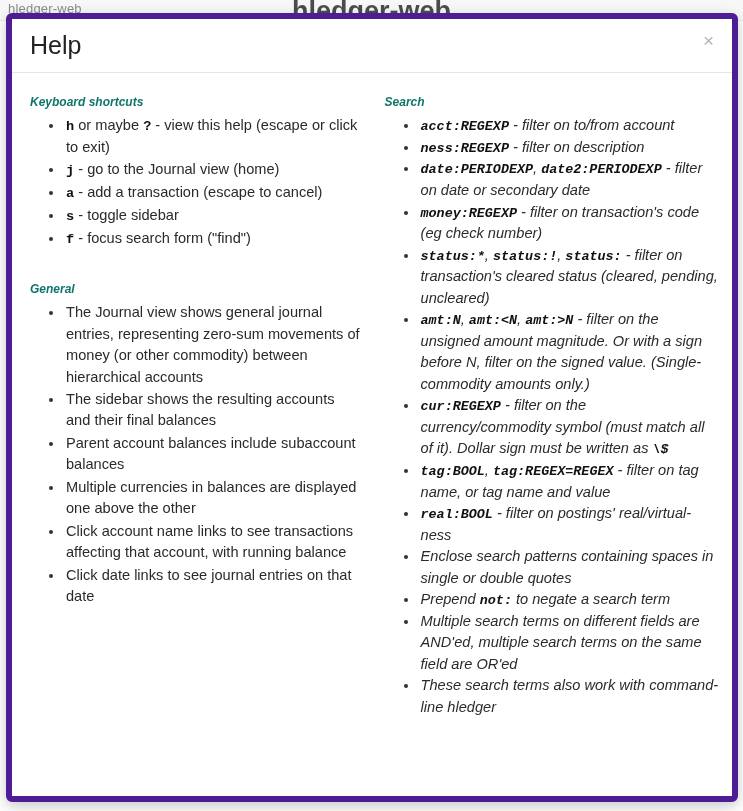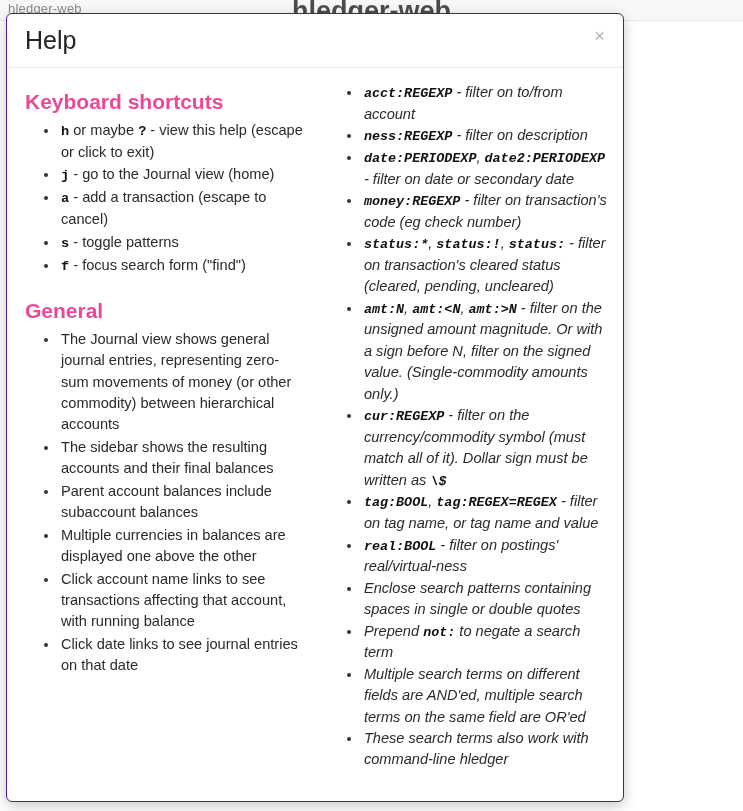--- a/index.html
+++ b/index.html
@@ -49,24 +49,24 @@
     position: absolute;
     inset: 0;
     background: rgba(255,255,255,0.22);
   }
 
   
   .modal {
     position: absolute;
     left: 6px;
     top: 13px;
-    width: 618px;
+    width: 732px;
     height: 789px;
     background: #ffffff;
-    border: 1px solid #4c1d95;
+    border: 6px solid #4c1d95;
     border-radius: 6px;
     box-shadow: 0 4px 14px rgba(0,0,0,0.22);
     box-sizing: border-box;
     overflow: hidden;
   }
   .modal-header {
     position: relative;
     height: 54px;
     border-bottom: 1px solid #e5e5e5;
     box-sizing: border-box;
@@ -105,26 +105,27 @@
   .col-left {
     width: 364px;
     padding: 0 10px 0 18px;
   }
   .col-right {
     width: 367px;
     padding: 0 12px 0 14px;
   }
 
   h3.section {
-    font-size: 21px;
+    font-size: 12px;
     font-weight: bold;
-    color: #ec4899;
+    color: #0f766e;
     margin: 8px 0 6px 0;
-  }
-  h3.section.general { margin-top: 22px; }
+    font-style: italic;
+  }
+  h3.section.general { margin-top: 32px; }
 
   ul.bullets {
     margin: 0 0 0 0;
     padding-left: 34px;
     list-style: disc;
   }
   ul.bullets li {
     font-size: 14.6px;
     line-height: 1.47;
     color: #2a2a2a;
@@ -170,41 +171,42 @@
         <li>
           <code class="kbd">h</code><span> or maybe </span><code class="kbd">?</code><span> - view this help (escape or click to exit)</span>
         </li>
         <li>
           <code class="kbd">j</code><span> - go to the Journal view (home)</span>
         </li>
         <li>
           <code class="kbd">a</code><span> - add a transaction (escape to cancel)</span>
         </li>
         <li>
-          <code class="kbd">s</code><span> - toggle patterns</span>
+          <code class="kbd">s</code><span> - toggle sidebar</span>
         </li>
         <li>
           <code class="kbd">f</code><span> - focus search form ("find")</span>
         </li>
       </ul>
 
       <h3 class="section general">General</h3>
 
       <ul class="bullets">
         <li>The Journal view shows general journal entries, representing zero-sum movements of money (or other commodity) between hierarchical accounts</li>
         <li>The sidebar shows the resulting accounts and their final balances</li>
         <li>Parent account balances include subaccount balances</li>
         <li>Multiple currencies in balances are displayed one above the other</li>
         <li>Click account name links to see transactions affecting that account, with running balance</li>
         <li>Click date links to see journal entries on that date</li>
       </ul>
     </div>
 
     <div class="col col-right">
 
+      <h3 class="section">Search</h3>
 
       <ul class="bullets">
         <li>
           <code>acct:REGEXP</code><span> - filter on to/from account</span>
         </li>
         <li>
           <code>ness:REGEXP</code><span> - filter on description</span>
         </li>
         <li>
           <code>date:PERIODEXP</code><span>, </span><code>date2:PERIODEXP</code><span> - filter on date or secondary date</span>

